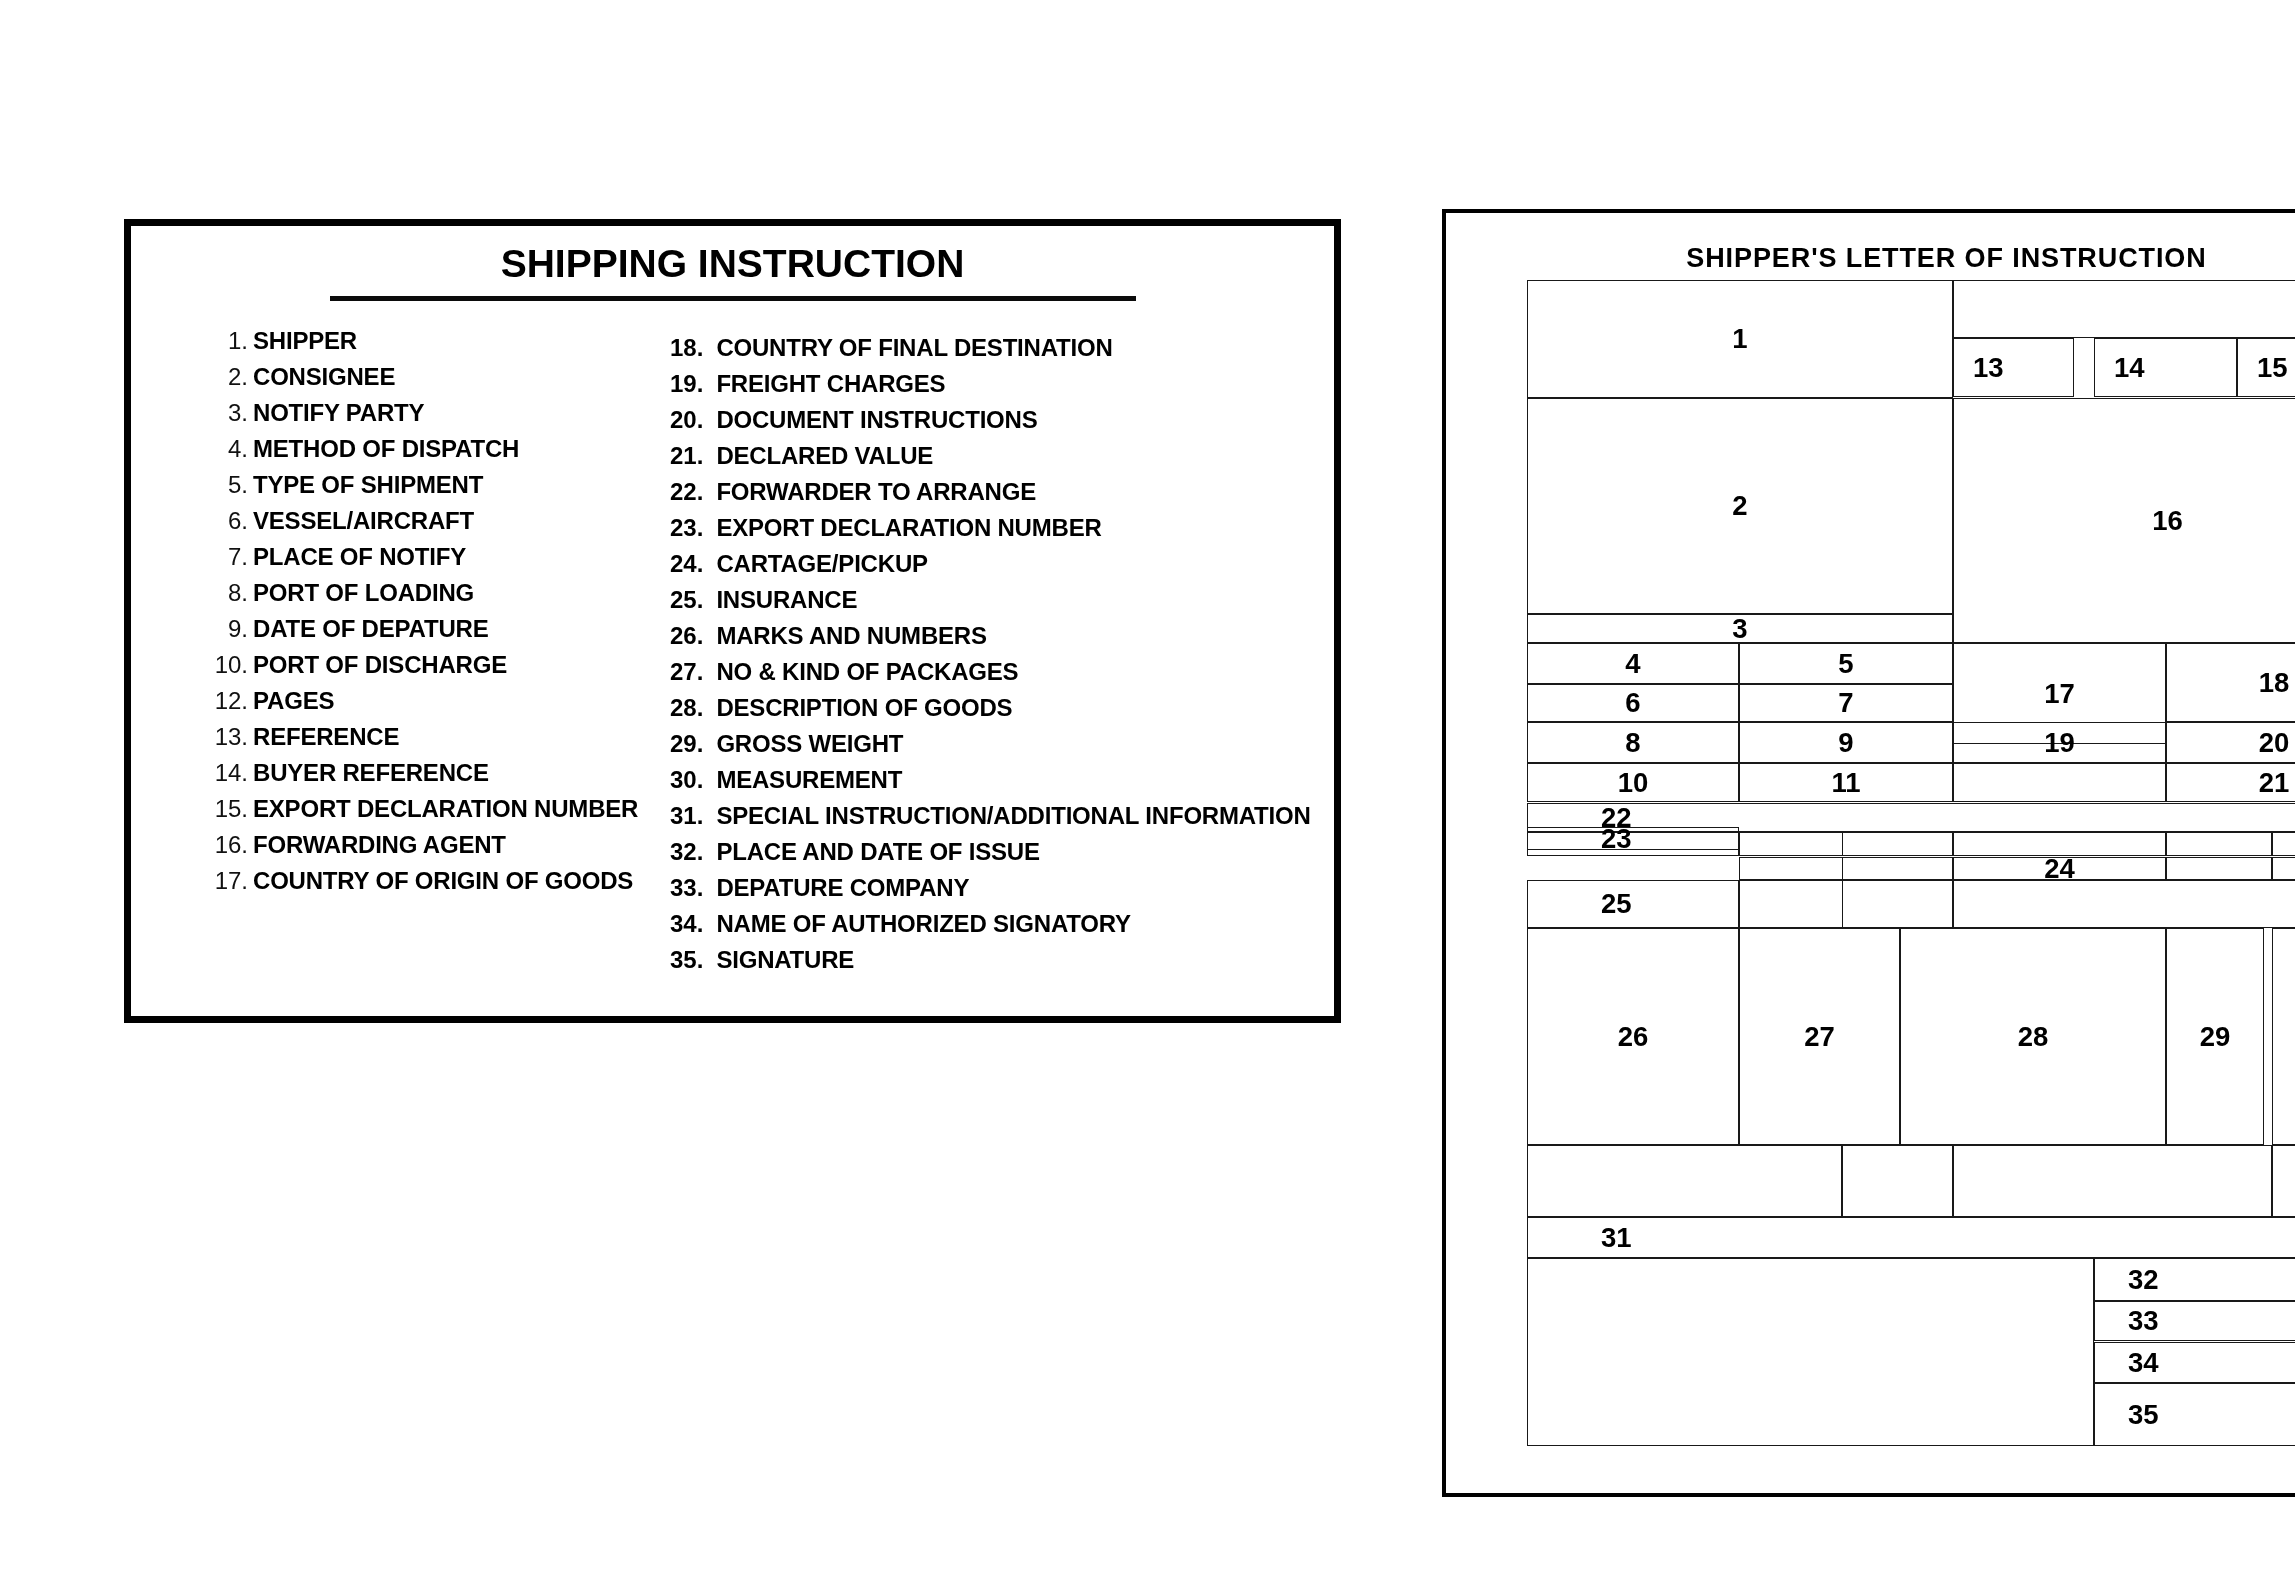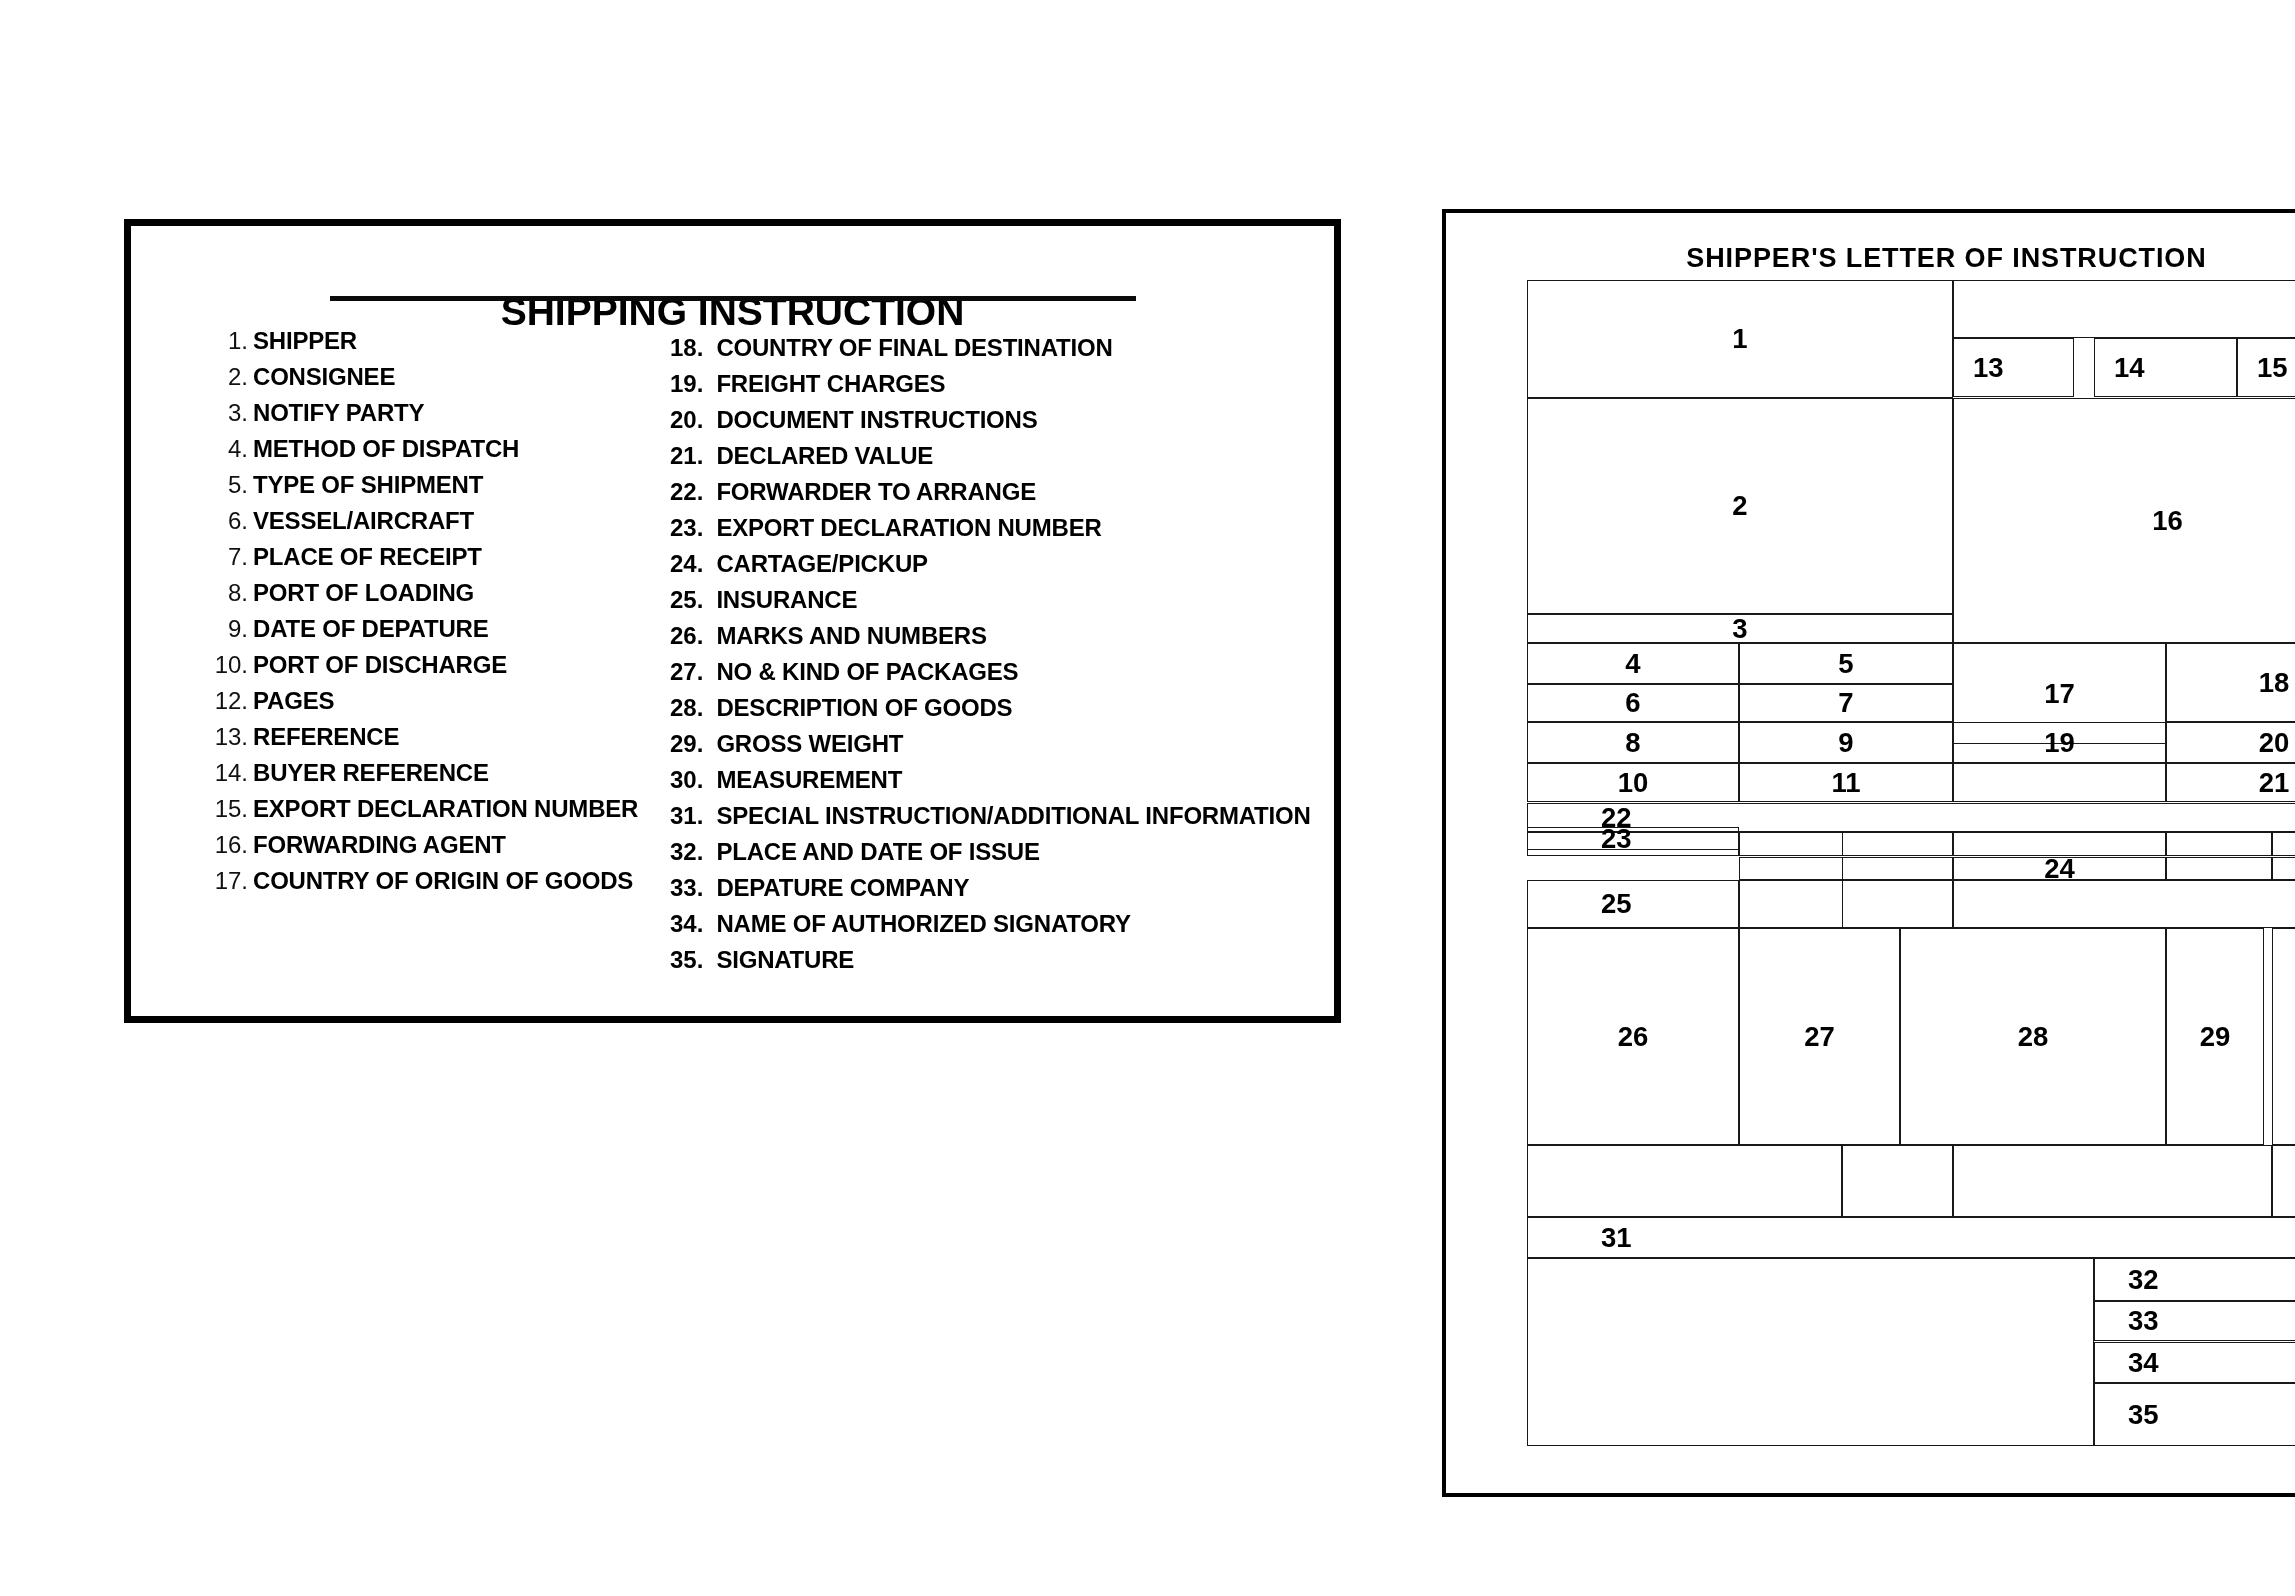--- a/index.html
+++ b/index.html
@@ -18,21 +18,20 @@
     width:1217px;height:804px;
     border:7.3px solid #000;
     box-sizing:border-box;
     background:#fff;
   }
   .legend-title{
     position:absolute;top:16.5px;left:0;width:100%;
     text-align:center;
     font-size:39px;font-weight:700;letter-spacing:0px;
     line-height:1.1;
-    margin-top:48px;
   }
   .legend-underline{
     position:absolute;top:70px;left:50%;
     transform:translateX(-50%);
     width:806px;height:5px;
     background:#0b0b0b;
   }
   .legend-col{
     position:absolute;list-style:none;margin:0;padding:0;
   }
@@ -109,21 +108,21 @@
     <span class="lbl">TYPE OF SHIPMENT</span>
   </li>
 
   <li class="legend-item">
     <span class="num">6.</span>
     <span class="lbl">VESSEL/AIRCRAFT</span>
   </li>
 
   <li class="legend-item">
     <span class="num">7.</span>
-    <span class="lbl">PLACE OF RECEIPT</span>
+    <span class="lbl">PLACE OF NOTIFY</span>
   </li>
 
   <li class="legend-item">
     <span class="num">8.</span>
     <span class="lbl">PORT OF LOADING</span>
   </li>
 
   <li class="legend-item">
     <span class="num">9.</span>
     <span class="lbl">DATE OF DEPATURE</span>

